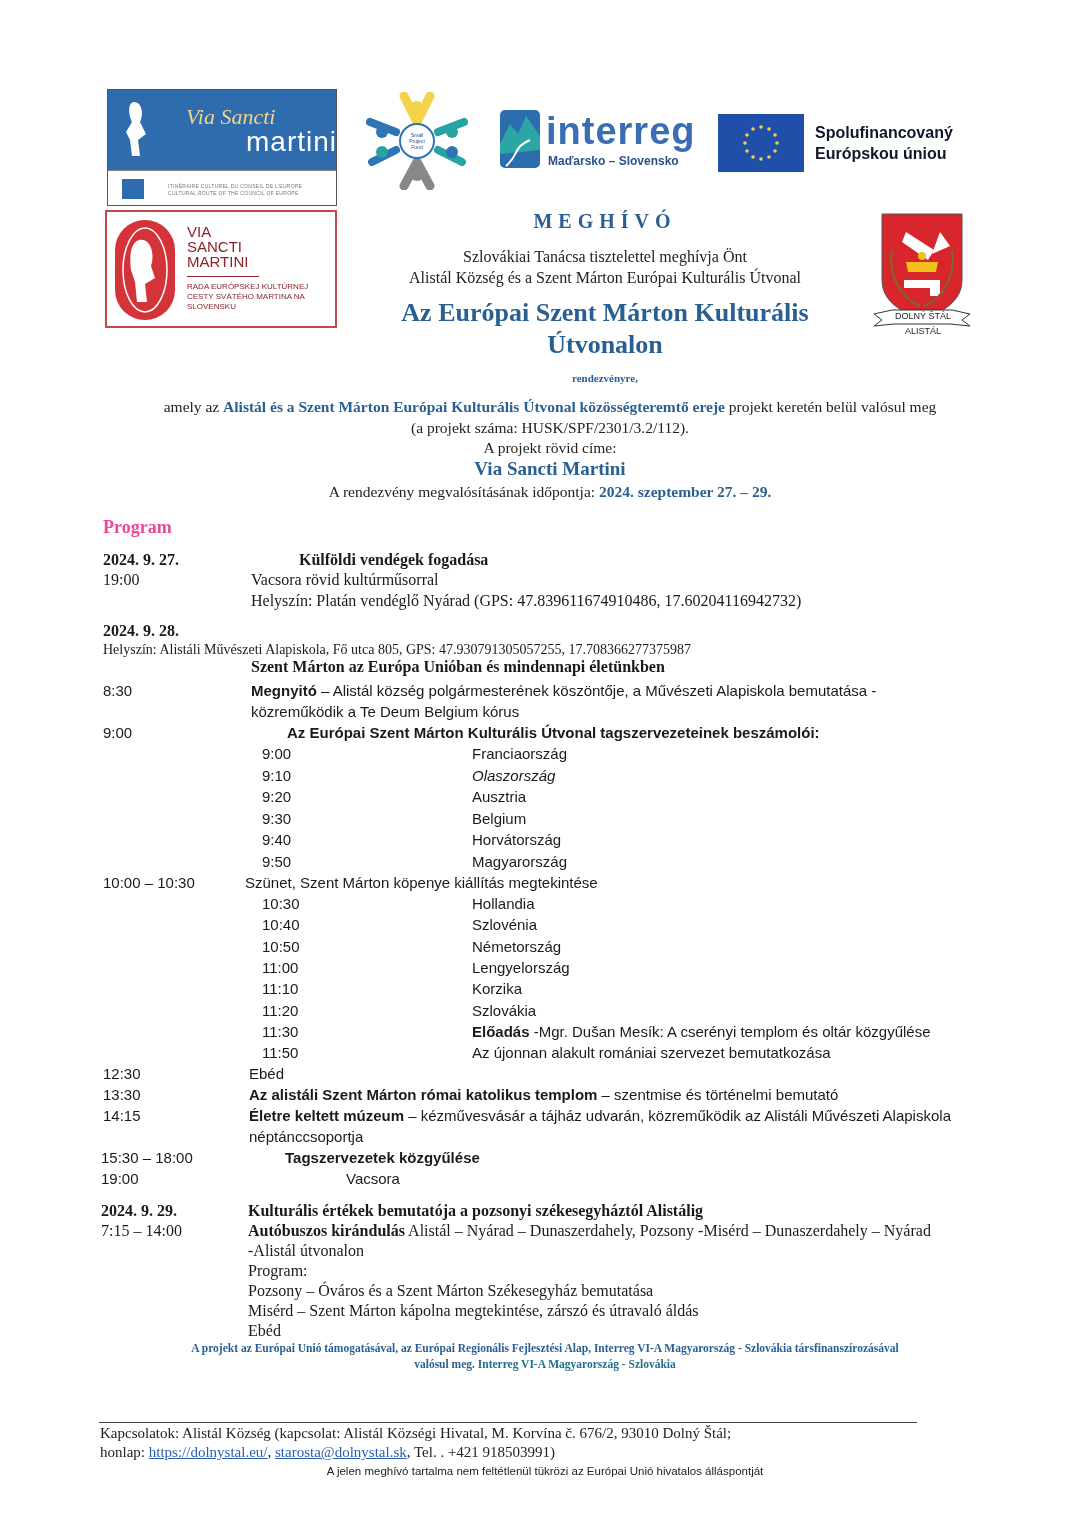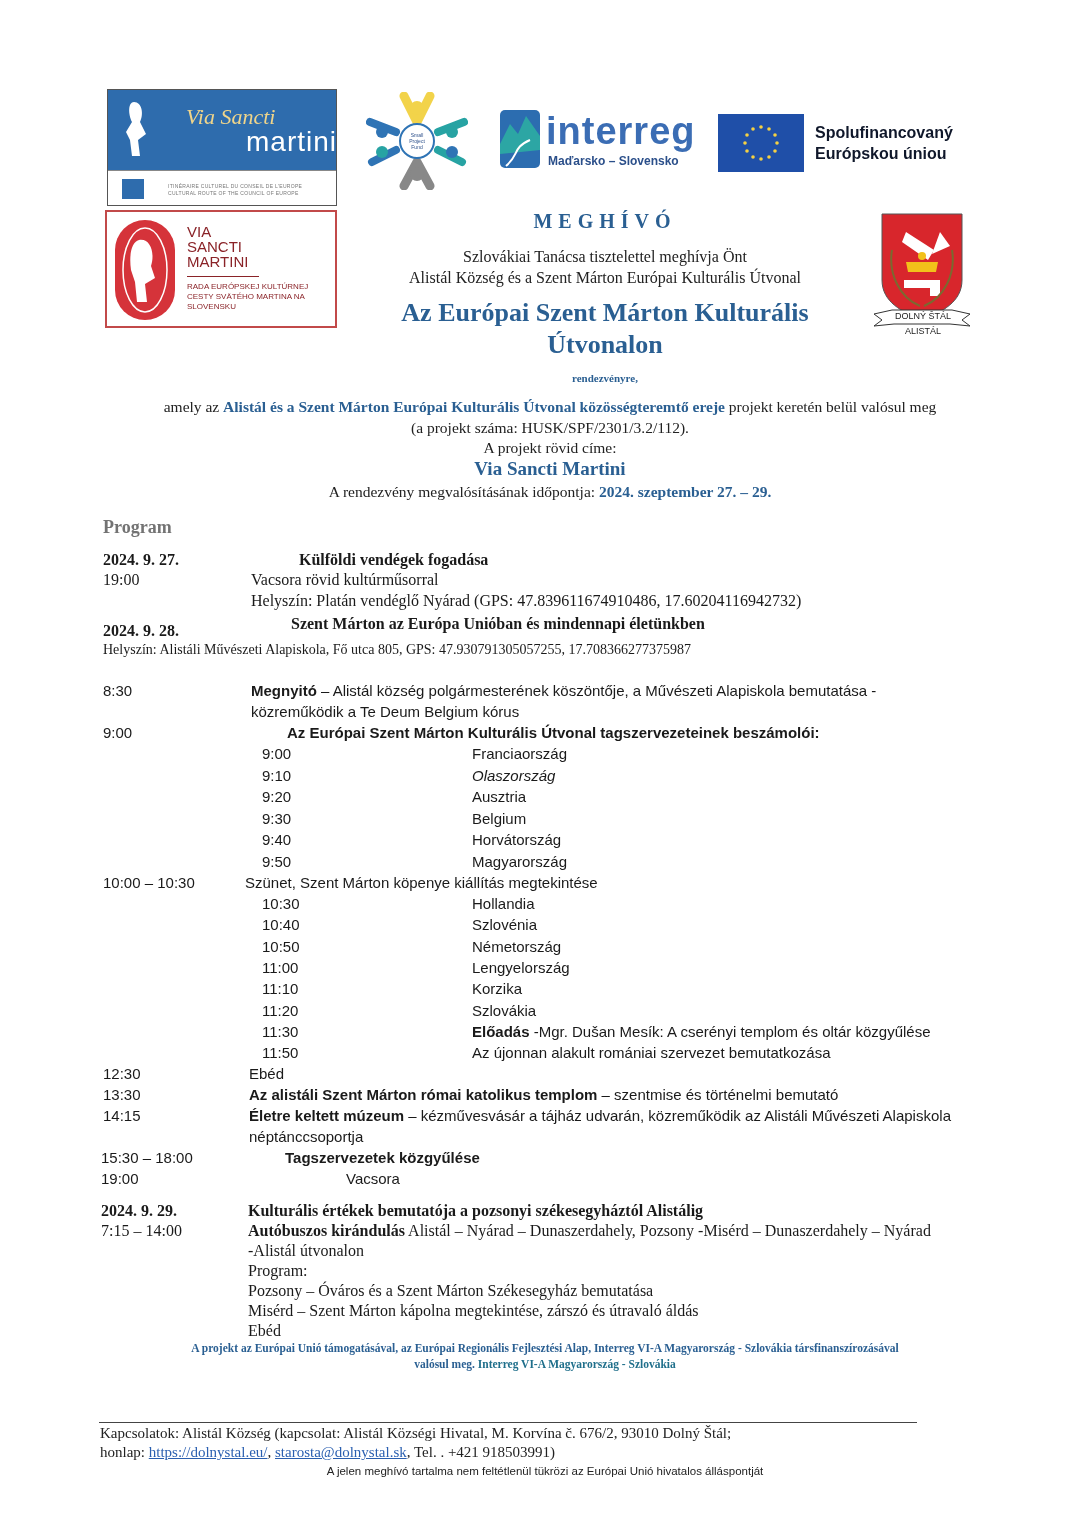--- a/index.html
+++ b/index.html
@@ -161,30 +161,30 @@
 <div class="abs serif center" style="left:80px;top:398px;width:940px;font-size:15.5px;color:#222;">
   <span>amely az </span><b class="blue">Alistál és a Szent Márton Európai Kulturális Útvonal közösségteremtő ereje</b><span> projekt keretén belül valósul meg</span>
 </div>
 <div class="abs serif center" style="left:80px;top:419px;width:940px;font-size:15.5px;color:#222;">(a projekt száma: HUSK/SPF/2301/3.2/112).</div>
 <div class="abs serif center" style="left:80px;top:439px;width:940px;font-size:15.5px;color:#222;">A projekt rövid címe:</div>
 <div class="abs serif center blue" style="left:80px;top:458px;width:940px;font-size:19px;font-weight:bold;">Via Sancti Martini</div>
 <div class="abs serif center" style="left:80px;top:483px;width:940px;font-size:15.5px;color:#222;">
   <span>A rendezvény megvalósításának időpontja: </span><b class="blue">2024. szeptember 27. – 29.</b>
 </div>
 
-<div class="abs serif" style="left:103px;top:517px;font-size:18px;font-weight:bold;color:#737373;">Program</div>
+<div class="abs serif" style="left:103px;top:517px;font-size:18px;font-weight:bold;color:#ec4899;">Program</div>
 
 <div class="line serif prog" style="left:103px;top:551px;font-weight:bold;">2024. 9. 27.</div>
 <div class="line serif prog" style="left:299px;top:551px;font-weight:bold;">Külföldi vendégek fogadása</div>
 <div class="line serif prog" style="left:103px;top:571px;">19:00</div>
 <div class="line serif prog" style="left:251px;top:571px;">Vacsora rövid kultúrműsorral</div>
 <div class="line serif prog" style="left:251px;top:592px;">Helyszín: Platán vendéglő Nyárad  (GPS: 47.839611674910486, 17.60204116942732)</div>
 
 <div class="line serif prog" style="left:103px;top:622px;font-weight:bold;">2024. 9. 28.</div>
-<div class="line serif prog" style="left:251px;top:615px;font-weight:bold;margin-left:40px;">Szent Márton az Európa Unióban és mindennapi életünkben</div>
+<div class="line serif prog" style="left:251px;top:658px;font-weight:bold;">Szent Márton az Európa Unióban és mindennapi életünkben</div>
 <div class="line serif" style="left:103px;top:642px;font-size:14px;">Helyszín: Alistáli Művészeti Alapiskola, Fő utca 805, GPS: 47.930791305057255, 17.708366277375987</div>
 
 <div class="line cal" style="left:103px;top:682px;">8:30</div>
 <div class="line cal" style="left:251px;top:682px;"><b>Megnyitó</b><span> – Alistál község polgármesterének köszöntője, a Művészeti Alapiskola bemutatása -</span></div>
 <div class="line cal" style="left:251px;top:703px;">közreműködik a Te Deum Belgium kórus</div>
 
 <div class="line cal" style="left:103px;top:724px;">9:00</div>
 <div class="line cal" style="left:287px;top:724px;font-weight:bold;">Az Európai Szent Márton Kulturális Útvonal tagszervezeteinek beszámolói:</div>
 
 <div class="abs cal" style="left:0;top:745px;">

